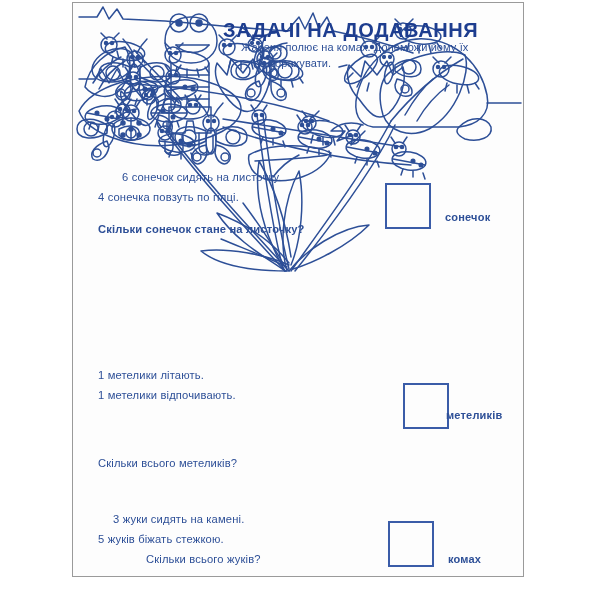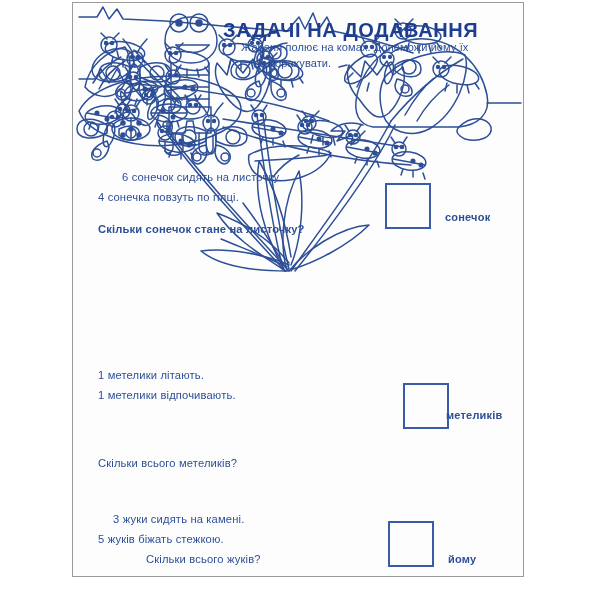--- a/index.html
+++ b/index.html
@@ -525,16 +525,16 @@
     <div class="txt qline" id="t2l1">1 метелики літають.</div>
     <div class="txt qline" id="t2l2">1 метелики відпочивають.</div>
     <div class="txt qline" id="t2l3">Скільки всього метеликів?</div>
     <div class="ansbox" id="box2"></div>
     <div class="txt ans-label" id="t2lbl">метеликів</div>
 
     <div class="txt qline" id="t3l1">3 жуки сидять на камені.</div>
     <div class="txt qline" id="t3l2">5 жуків біжать стежкою.</div>
     <div class="txt qline" id="t3l3">Скільки всього жуків?</div>
     <div class="ansbox" id="box3"></div>
-    <div class="txt ans-label" id="t3lbl">йому</div>
+    <div class="txt ans-label" id="t3lbl">комах</div>
 
   </div>
 </div>
 
 </body></html>

